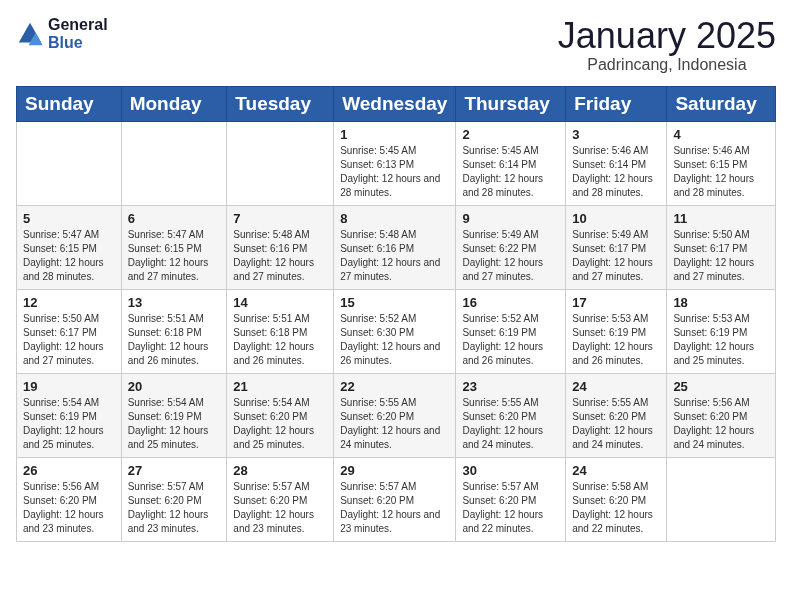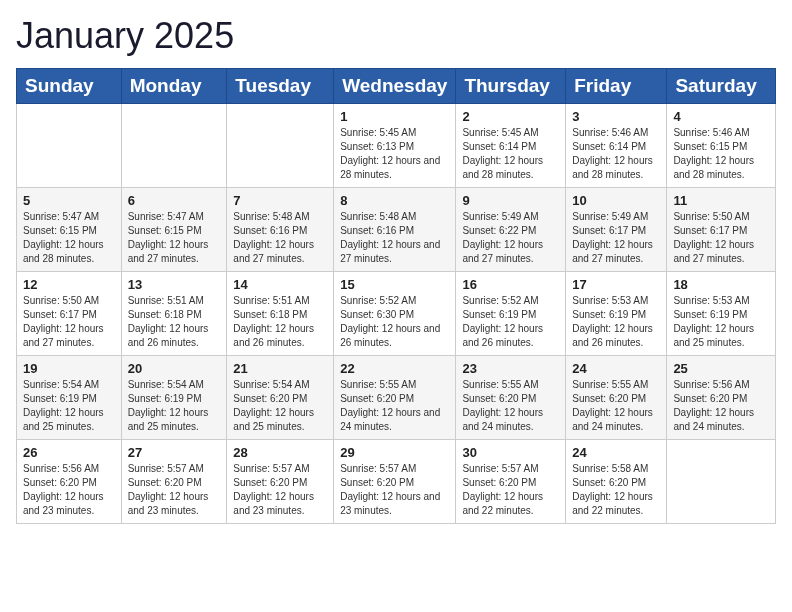--- a/index.html
+++ b/index.html
@@ -77,22 +77,33 @@
       color: #333;
     }
     .empty-cell {
       background: #f9f9f9;
     }
   </style>
 </head>
 <body>
 
 <div class="header">
+  <div class="logo">
+    <svg class="logo-icon" viewBox="0 0 40 40">
+      <polygon points="20,4 36,32 4,32" fill="#2b5ea7"></polygon>
+      <polygon points="28,18 38,36 18,36" fill="#4a90d9"></polygon>
+    </svg>
+    <div>
+      <div style="font-size:16px;font-weight:bold;color:#1a1a2e;">General</div>
+      <div style="font-size:16px;font-weight:bold;color:#2b5ea7;">Blue</div>
+    </div>
+  </div>
   <div class="title-block">
     <div class="month-title">January 2025</div>
+    <div class="subtitle">Padrincang, Indonesia</div>
   </div>
 </div>
 
 <table class="calendar">
   <thead>
     <tr>
     <th>Sunday</th>
         <th>Monday</th>
         <th>Tuesday</th>
         <th>Wednesday</th>

